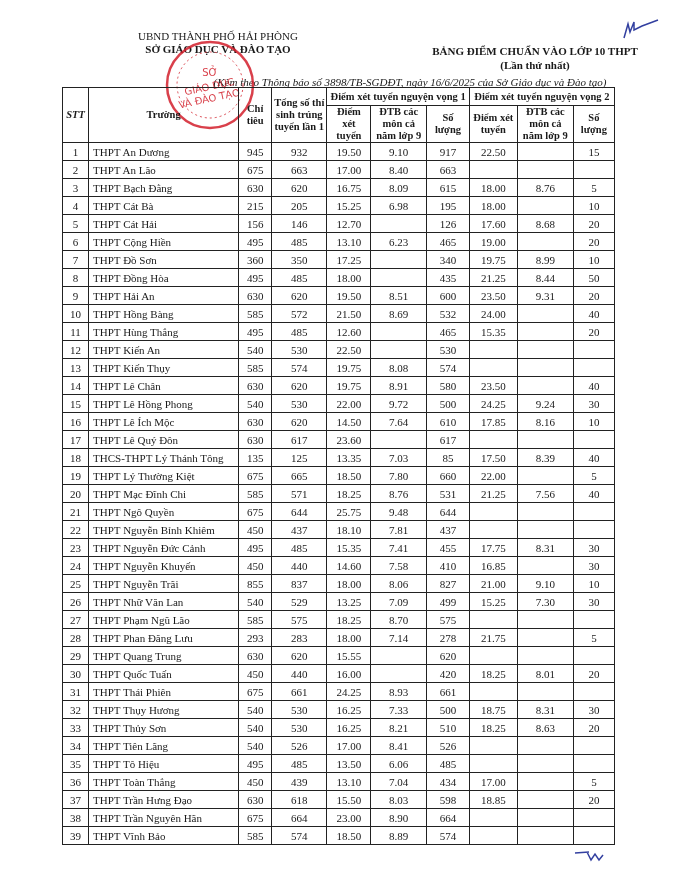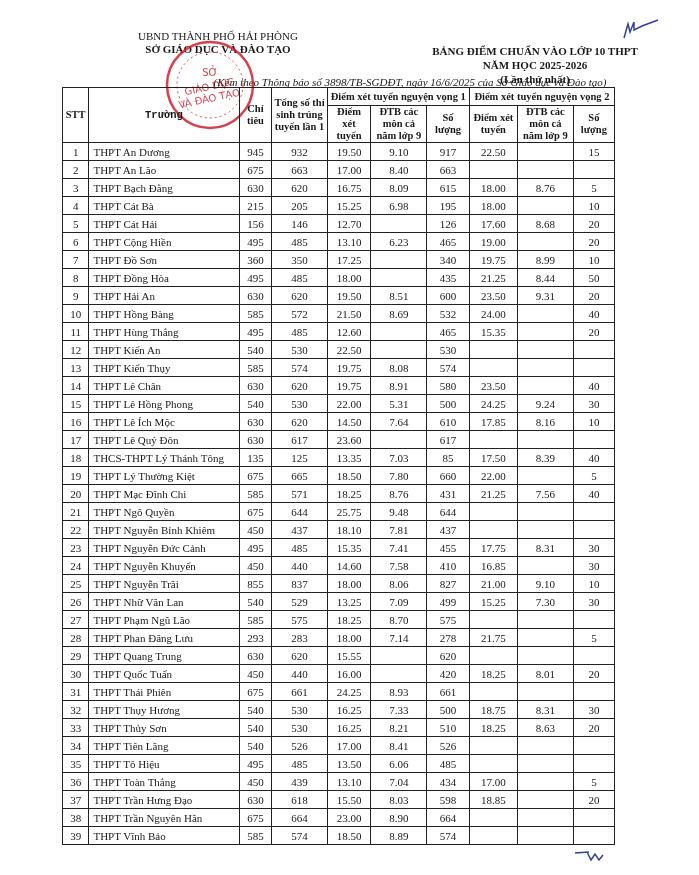--- a/index.html
+++ b/index.html
@@ -12,35 +12,34 @@
   .sub { position:absolute; left:150px; top:76px; width:520px; font-style:italic; font-size:11px; text-align:center; }
   .sig-top { position:absolute; left:620px; top:18px; width:40px; height:24px; }
   .sig-bot { position:absolute; left:573px; top:849px; width:40px; height:14px; }
   .stamp { position:absolute; left:160px; top:38px; width:100px; height:95px; pointer-events:none; }
   table { position:absolute; left:62px; top:87px; width:553px; border-collapse:collapse; font-size:11px; }
   th, td { border:1px solid #222; padding:0 2px; height:17px; }
   th { font-weight:bold; text-align:center; line-height:12px; font-size:10.5px; }
   td { text-align:center; }
   td.name { text-align:left; padding-left:4px; white-space:nowrap; }
   td.quota { font-weight:normal; }
-  .c-stt { width:22px; } .c-name { width:150px;font-family:Liberation Mono, monospace; } .c-quota { width:32px; } .c-total { width:60px; }
+  .c-stt { width:22px;font-style:italic; } .c-name { width:150px; } .c-quota { width:32px; } .c-total { width:60px; }
   .c-s1 { width:44px; } .c-d1 { width:62px; } .c-n1 { width:42px; }
   .c-s2 { width:50px; } .c-d2 { width:62px; } .c-n2 { width:40px; }
 </style>
 </head>
 <body>
 
 <div class="hdr-left">
   <div class="l1">UBND THÀNH PHỐ HẢI PHÒNG</div>
   <div class="l2">SỞ GIÁO DỤC VÀ ĐÀO TẠO</div>
 </div>
 
 <div class="hdr-right">
   <div>BẢNG ĐIỂM CHUẨN VÀO LỚP 10 THPT</div>
-  <div>NĂM HỌC 2025-2026</div>
   <div>(Lần thứ nhất)</div>
 </div>
 
 <svg class="sig-top" viewBox="0 0 40 24">
   <path d="M4 20 L8 6 L10 14 L14 4 L14 12 Q18 10 22 8 L38 2" stroke="#3340a0" stroke-width="1.5" fill="none"></path>
 </svg>
 
 <div class="sub">(Kèm theo Thông báo số 3898/TB-SGDĐT, ngày 16/6/2025 của Sở Giáo dục và Đào tạo)</div>
 
 <svg class="stamp" viewBox="0 0 100 95">
@@ -238,21 +237,21 @@
         <td>23.50</td>
         <td></td>
         <td>40</td>
       </tr>
       <tr>
         <td>15</td>
         <td class="name">THPT Lê Hồng Phong</td>
         <td class="quota">540</td>
         <td>530</td>
         <td>22.00</td>
-        <td>5.31</td>
+        <td>9.72</td>
         <td>500</td>
         <td>24.25</td>
         <td>9.24</td>
         <td>30</td>
       </tr>
       <tr>
         <td>16</td>
         <td class="name">THPT Lê Ích Mộc</td>
         <td class="quota">630</td>
         <td>620</td>
@@ -299,21 +298,21 @@
         <td></td>
         <td>5</td>
       </tr>
       <tr>
         <td>20</td>
         <td class="name">THPT Mạc Đĩnh Chi</td>
         <td class="quota">585</td>
         <td>571</td>
         <td>18.25</td>
         <td>8.76</td>
-        <td>431</td>
+        <td>531</td>
         <td>21.25</td>
         <td>7.56</td>
         <td>40</td>
       </tr>
       <tr>
         <td>21</td>
         <td class="name">THPT Ngô Quyền</td>
         <td class="quota">675</td>
         <td>644</td>
         <td>25.75</td>

